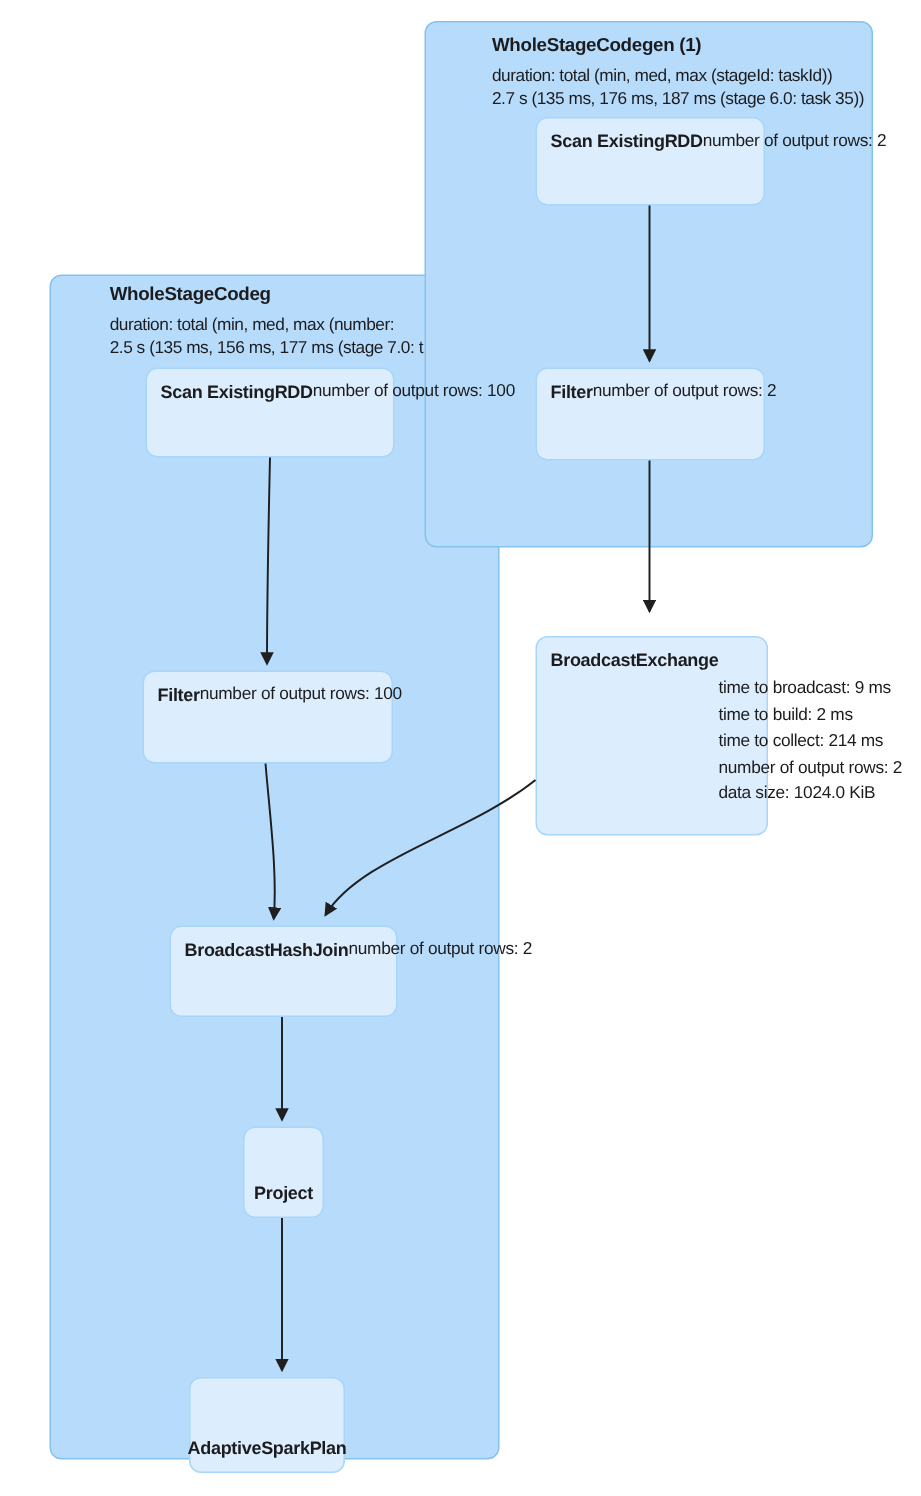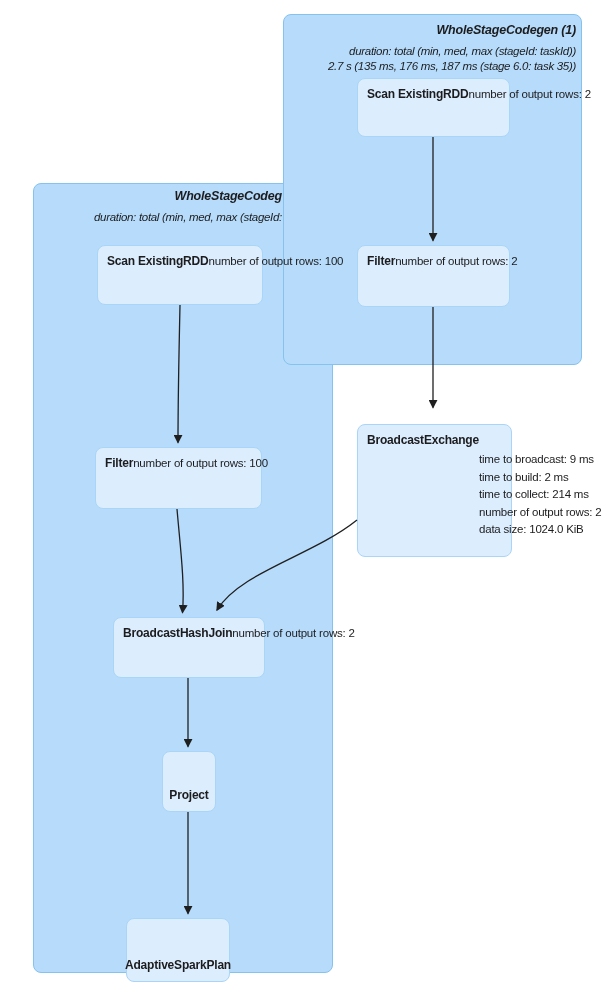--- a/index.html
+++ b/index.html
@@ -16,23 +16,22 @@
     position: absolute;
     background: #b7dcfb;
     border: 1px solid #85c2ee;
     border-radius: 8px;
     box-sizing: border-box;
   }
   .cluster-left  { left: 33px;  top: 183px; width: 300px; height: 790px; z-index: 1; }
   .cluster-right { left: 283px; top: 14px;  width: 299px; height: 351px; z-index: 2; }
   .cluster-label {
     position: absolute;
-    text-align: right;
+    text-align: left;
     white-space: nowrap;
-    font-style: italic;
   }
   .cluster-right .cluster-label { top: 7px; right: 5px; }
   .cluster-left  .cluster-label { top: 4px; right: 50px; }
   .cluster-title {
     font-size: 12.5px;
     font-weight: 700;
     line-height: 17px;
     letter-spacing: -0.2px;
   }
   .cluster-duration {
@@ -94,21 +93,22 @@
 </style>
 </head>
 <body>
 
 <div class="canvas">
 
   <div class="cluster cluster-left">
     <div class="cluster-label">
       <div class="cluster-title">WholeStageCodeg</div>
       <div class="cluster-duration">
-        <div>duration: total (min, med, max (stageId:</div>
+        <div>duration: total (min, med, max (number:</div>
+        <div>2.5 s (135 ms, 156 ms, 177 ms (stage 7.0: t</div>
       </div>
     </div>
   </div>
 
   <div class="cluster cluster-right">
     <div class="cluster-label">
       <div class="cluster-title">WholeStageCodegen (1)</div>
       <div class="cluster-duration">
         <div>duration: total (min, med, max (stageId: taskId))</div>
         <div>2.7 s (135 ms, 176 ms, 187 ms (stage 6.0: task 35))</div>

